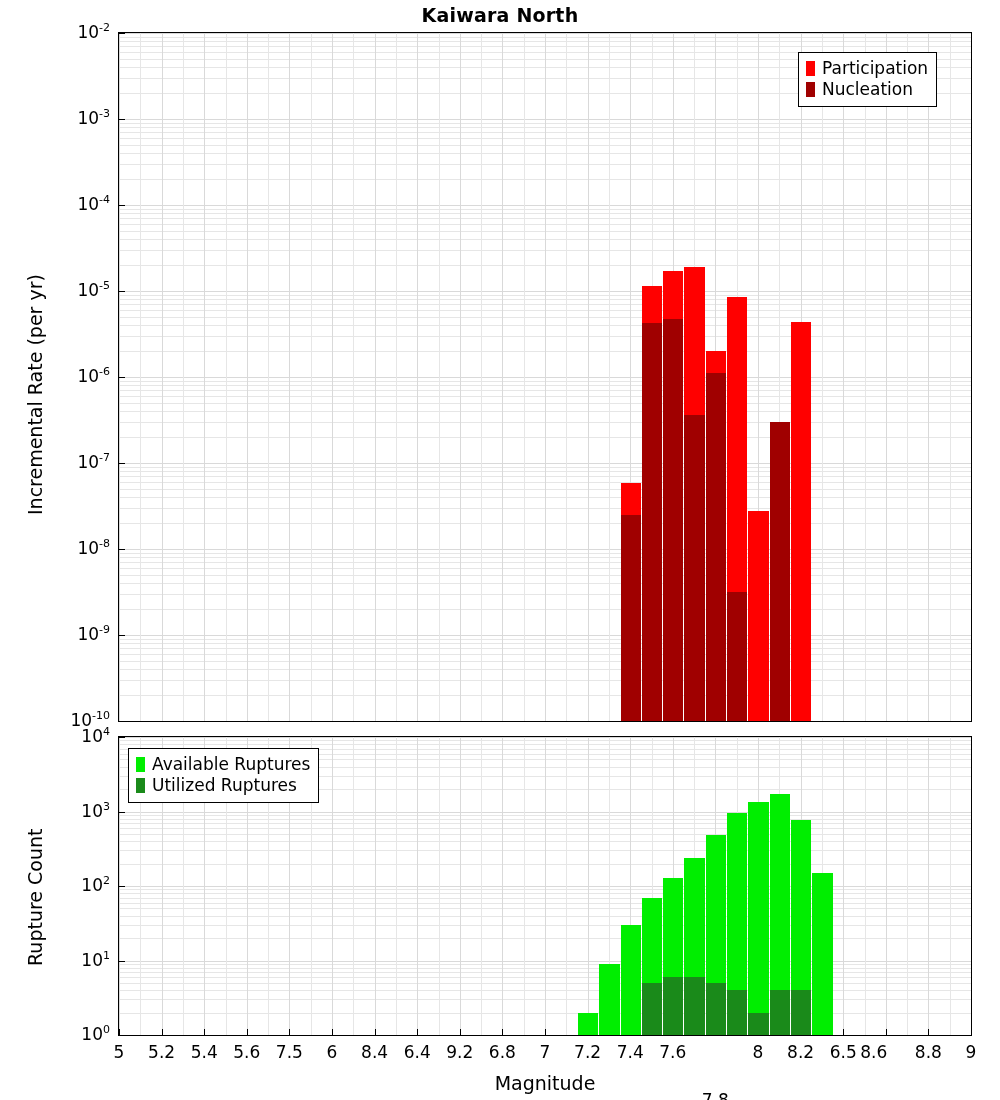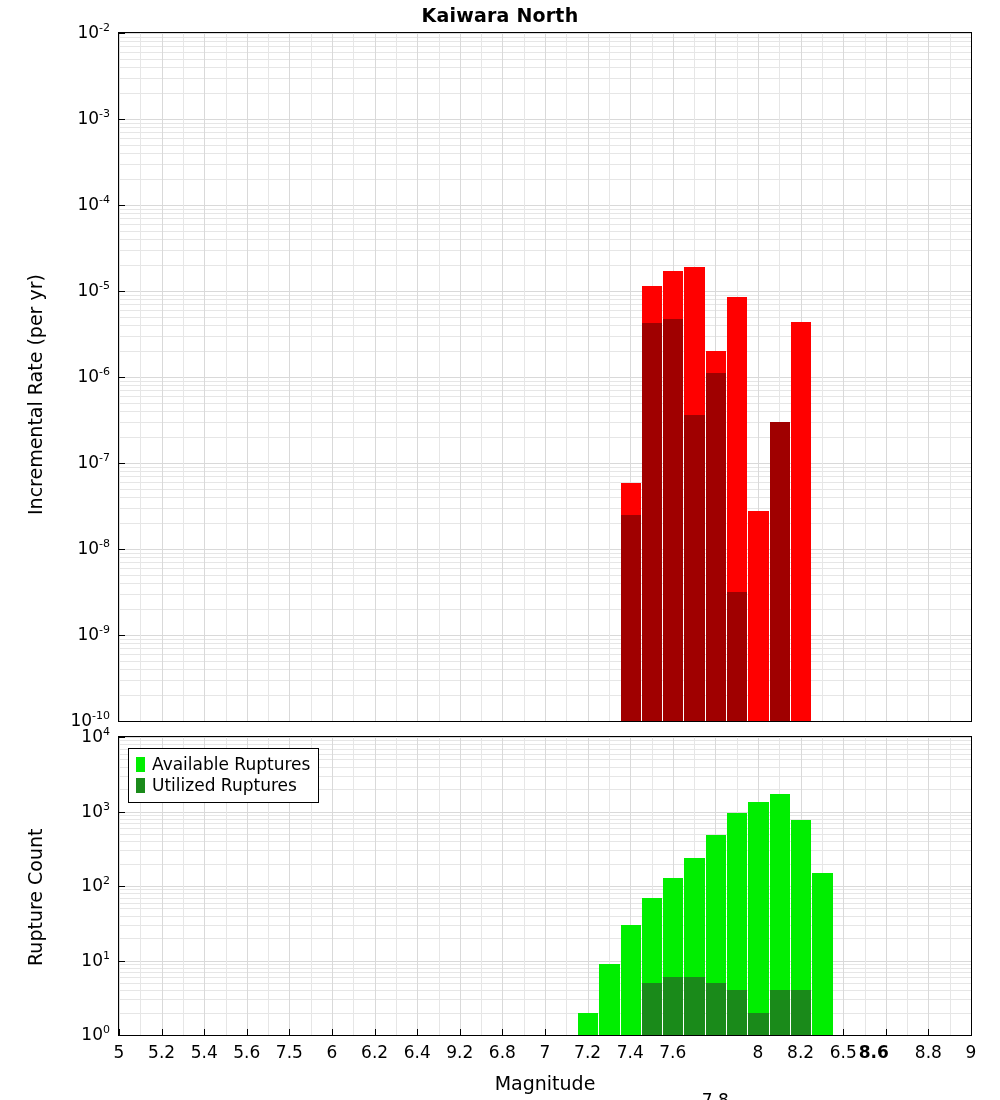--- a/index.html
+++ b/index.html
@@ -297,20 +297,30 @@
       <div class="ytick" style="left: 32px; width: 78px; top: 193px;">10<sup>-4</sup></div>
       <div class="tickmark-y" style="left: 119px; top: 205px;"></div>
       <div class="ytick" style="left: 32px; width: 78px; top: 107px;">10<sup>-3</sup></div>
       <div class="tickmark-y" style="left: 119px; top: 119px;"></div>
       <div class="ytick" style="left: 32px; width: 78px; top: 21px;">10<sup>-2</sup></div>
       <div class="tickmark-y" style="left: 119px; top: 33px;"></div>
     </div>
 
   <div class="ylabel" id="ylabel-top" style="left: 24px; top: 515px;">Incremental Rate (per yr)</div>
 
+  <div class="legend" id="legend-top" style="left: 798px; top: 52px;">
+      <div class="legend-row">
+        <span class="legend-swatch" style="background: rgb(255, 0, 0);"></span>
+        <span class="legend-text">Participation</span>
+      </div>
+      <div class="legend-row">
+        <span class="legend-swatch" style="background: rgb(160, 0, 0);"></span>
+        <span class="legend-text">Nucleation</span>
+      </div>
+    </div>
 
   <div class="plot" id="plot-bottom" style="left: 118px; top: 736px; width: 854px; height: 300px;">
     <div class="gridlayer" id="grid-bottom">
         <div class="gl-h major" style="top: 298px;"></div>
         <div class="gl-h" style="top: 276px;"></div>
         <div class="gl-h" style="top: 262px;"></div>
         <div class="gl-h" style="top: 253px;"></div>
         <div class="gl-h" style="top: 246px;"></div>
         <div class="gl-h" style="top: 240px;"></div>
         <div class="gl-h" style="top: 235px;"></div>
@@ -428,21 +438,21 @@
       <div class="xtick" style="left: 131.6px; width: 60px; top: 1042px;">5.2</div>
       <div class="tickmark-x" style="left: 162px; top: 1029px;"></div>
       <div class="xtick" style="left: 174.2px; width: 60px; top: 1042px;">5.4</div>
       <div class="tickmark-x" style="left: 204px; top: 1029px;"></div>
       <div class="xtick" style="left: 216.8px; width: 60px; top: 1042px;">5.6</div>
       <div class="tickmark-x" style="left: 247px; top: 1029px;"></div>
       <div class="xtick" style="left: 259.4px; width: 60px; top: 1042px;">7.5</div>
       <div class="tickmark-x" style="left: 289px; top: 1029px;"></div>
       <div class="xtick" style="left: 302px; width: 60px; top: 1042px;">6</div>
       <div class="tickmark-x" style="left: 332px; top: 1029px;"></div>
-      <div class="xtick" style="left: 344.6px; width: 60px; top: 1042px;">6.2</div>
+      <div class="xtick" style="left: 344.6px; width: 60px; top: 1042px;">8.4</div>
       <div class="tickmark-x" style="left: 375px; top: 1029px;"></div>
       <div class="xtick" style="left: 387.2px; width: 60px; top: 1042px;">6.4</div>
       <div class="tickmark-x" style="left: 417px; top: 1029px;"></div>
       <div class="xtick" style="left: 429.8px; width: 60px; top: 1042px;">9.2</div>
       <div class="tickmark-x" style="left: 460px; top: 1029px;"></div>
       <div class="xtick" style="left: 472.4px; width: 60px; top: 1042px;">6.8</div>
       <div class="tickmark-x" style="left: 502px; top: 1029px;"></div>
       <div class="xtick" style="left: 515px; width: 60px; top: 1042px;">7</div>
       <div class="tickmark-x" style="left: 545px; top: 1029px;"></div>
       <div class="xtick" style="left: 557.6px; width: 60px; top: 1042px;">7.2</div>
@@ -452,21 +462,21 @@
       <div class="xtick" style="left: 642.8px; width: 60px; top: 1042px;">7.6</div>
       <div class="tickmark-x" style="left: 673px; top: 1029px;"></div>
       <div class="xtick" style="left: 685.4px; width: 60px; top: 1090px;">7.8</div>
       <div class="tickmark-x" style="left: 715px; top: 1029px;"></div>
       <div class="xtick" style="left: 728px; width: 60px; top: 1042px;">8</div>
       <div class="tickmark-x" style="left: 758px; top: 1029px;"></div>
       <div class="xtick" style="left: 770.6px; width: 60px; top: 1042px;">8.2</div>
       <div class="tickmark-x" style="left: 801px; top: 1029px;"></div>
       <div class="xtick" style="left: 813.2px; width: 60px; top: 1042px;">6.5</div>
       <div class="tickmark-x" style="left: 843px; top: 1029px;"></div>
-      <div class="xtick" style="left: 855.8px; width: 36px; top: 1042px; font-weight: bold;">8.6</div>
+      <div class="xtick" style="left: 855.8px; width: 36px; top: 1042px;">8.6</div>
       <div class="tickmark-x" style="left: 886px; top: 1029px;"></div>
       <div class="xtick" style="left: 898.4px; width: 60px; top: 1042px;">8.8</div>
       <div class="tickmark-x" style="left: 928px; top: 1029px;"></div>
       <div class="xtick" style="left: 941px; width: 60px; top: 1042px;">9</div>
       <div class="tickmark-x" style="left: 971px; top: 1029px;"></div>
     </div>
 
   <div class="ylabel" id="ylabel-bottom" style="left: 24px; top: 966px;">Rupture Count</div>
   <div class="xlabel" id="xlabel-bottom" style="left: 118px; width: 854px; top: 1072px;">Magnitude</div>
 

